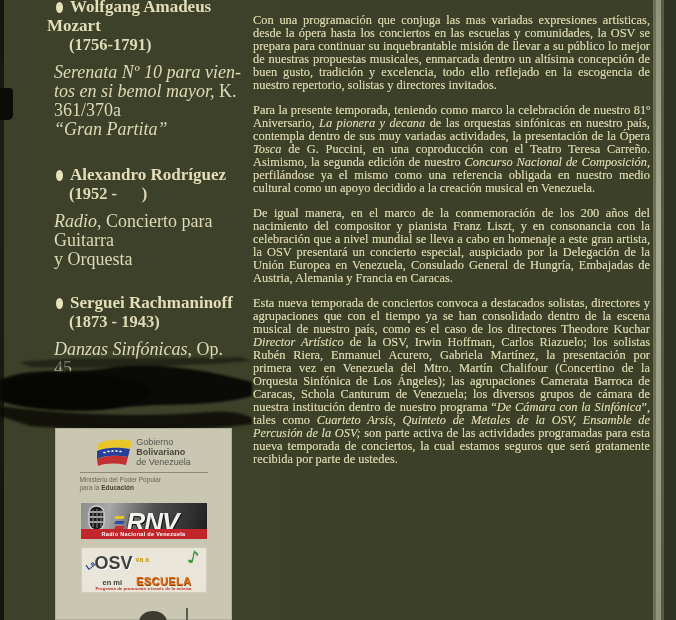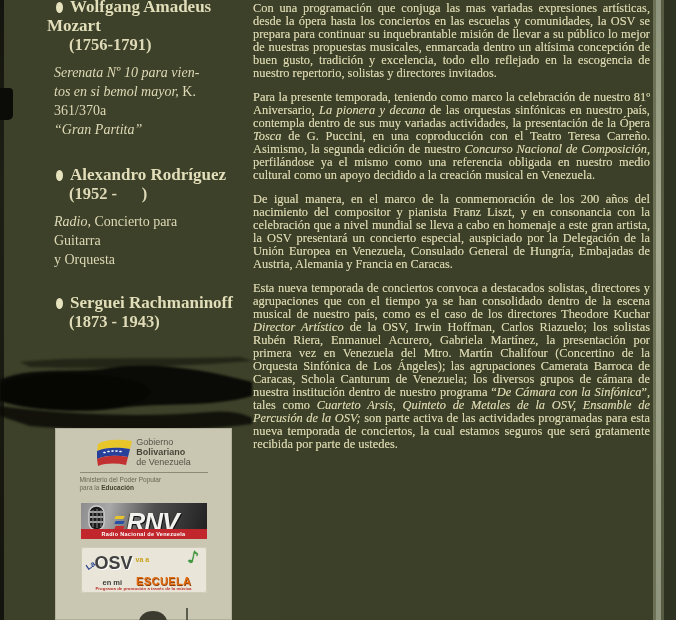--- a/index.html
+++ b/index.html
@@ -10,21 +10,21 @@
   }
   
   .left-col { position:absolute; left:0; top:0; width:252px; height:620px; background:#3d4129;padding-left:28px; }
   .left-strip { position:absolute; left:0; top:0; width:4px; height:620px; background:linear-gradient(#14140e 0%, #1d1e14 30%, #14140e 100%); }
   .left-patch { position:absolute; left:0; top:88px; width:13px; height:32px; background:#0b0b07; border-radius:0 4px 5px 0; }
 
   .program-list { position:absolute; left:47px; top:-3px; width:196px; color:#ded9b6; }
   .entry-name { font-weight:bold; font-size:17px; line-height:19px; white-space:pre-wrap; color:#e3deba; }
   .bullet { display:inline-block; width:7px; height:11px; border-radius:50%; background:#e8e3bf; margin:0 7px 0 9px; vertical-align:-1px; }
   .entry-dates { font-size:16.5px; line-height:19px; padding-left:22px;font-weight:bold; }
-  .entry-work { font-style:italic; font-size:14px; line-height:19px; margin-top:9px; padding-left:7px; white-space:pre-wrap; }
+  .entry-work { font-style:italic; font-size:18px; line-height:19px; margin-top:9px; padding-left:7px; white-space:pre-wrap; }
   .entry-work span { font-style:normal; }
   .entry-work em { font-style:italic; }
   .e1 { margin-bottom:26px; }
   .e2 { margin-bottom:24px; }
 
   .smear { position:absolute; left:0; top:356px; width:252px; height:84px; filter:blur(1.1px); }
 
   
   .panel { position:absolute; left:55px; top:428px; width:177px; height:192px; background:#c9c6b1; overflow:hidden; box-shadow:0 0 0 1px #b2af9c inset; }
   .gov { display:flex; align-items:center; justify-content:center; gap:2px; margin-top:9px; }
@@ -52,21 +52,21 @@
   .esc-row2 { position:absolute; left:22px; top:24px; white-space:nowrap; }
   .esc-enmi { font-family:"Liberation Sans", sans-serif; font-weight:bold; font-size:7.5px; color:#3a3a38; margin-right:14px; }
   .esc-escuela { font-family:"Liberation Sans", sans-serif; font-weight:bold; font-size:11px; color:#e06a10; letter-spacing:.4px; text-shadow:.6px .6px 0 #8f3f05; }
   .esc-tag { position:absolute; left:0; bottom:2px; width:100%; text-align:center; font-family:"Liberation Sans", sans-serif; font-size:4.4px; color:#b93026; font-weight:bold; }
 
   .partial-circle { position:absolute; left:84px; bottom:-13px; width:28px; height:22px; border-radius:50%; background:#3b3b30; }
   .partial-line { position:absolute; left:131px; bottom:0; width:2px; height:12px; background:#5a5d4b; }
 
   
   .right-col { position:absolute; left:253px; top:2px; width:397px; color:#d8d4ae; }
-  .right-col p { margin:0 0 11px 0; font-size:12.4px; line-height:13px; text-align:justify; text-shadow:0 0 .4px rgba(224,219,176,.65); }
+  .right-col p { margin:12px 0 11px 0; font-size:12.4px; line-height:13px; text-align:justify; text-shadow:0 0 .4px rgba(224,219,176,.65); }
   .right-col em { font-style:italic; }
 
   
   .edge-a { position:absolute; left:653px; top:0; width:3px; height:620px; background:#6d7257; }
   .edge-b { position:absolute; left:656px; top:0; width:5px; height:620px; background:linear-gradient(#8f957c, #a5aa90 40%, #8f957c); }
   .edge-c { position:absolute; left:661px; top:0; width:3px; height:620px; background:#565b42; }
   .edge-d { position:absolute; left:664px; top:0; width:12px; height:620px; background:#2e3220; }
 </style>
 </head>
 <body>
@@ -90,20 +90,21 @@
       <div class="entry e2">
         <div class="entry-name"><span class="bullet"></span><span>Alexandro Rodríguez</span></div>
         <div class="entry-dates">(1952 -&nbsp;&nbsp;&nbsp;&nbsp;&nbsp;&nbsp;)</div>
         <div class="entry-work"><em>Radio</em><span>, Concierto para
 Guitarra
 y Orquesta</span></div>
       </div>
       <div class="entry e3">
         <div class="entry-name"><span class="bullet"></span><span>Serguei Rachmaninoff</span></div>
         <div class="entry-dates">(1873 - 1943)</div>
+        <div class="entry-work"><em>Danzas Sinfónicas</em><span>, Op. 45</span></div>
       </div>
     </div>
 
     <svg class="smear" viewBox="0 0 252 84" xmlns="http://www.w3.org/2000/svg">
       <path d="M20 6 C 80 0, 150 4, 240 1 L 252 5 C 180 11, 90 13, 30 11 Z" fill="#0a0a06" opacity="0.5"></path>
       <path d="M0 24 C 30 10, 70 18, 110 12 C 150 6, 200 12, 252 26 L 252 40 C 210 52, 160 46, 120 52 C 80 58, 30 54, 0 44 Z" fill="#0a0a06"></path>
       <path d="M0 50 C 60 58, 140 62, 210 56 C 230 54, 245 58, 252 62 L 252 68 C 190 76, 100 76, 30 70 L 0 60 Z" fill="#0a0a06" opacity="0.85"></path>
       <ellipse cx="70" cy="36" rx="80" ry="18" fill="#050503" opacity="0.9"></ellipse>
     </svg>
 

